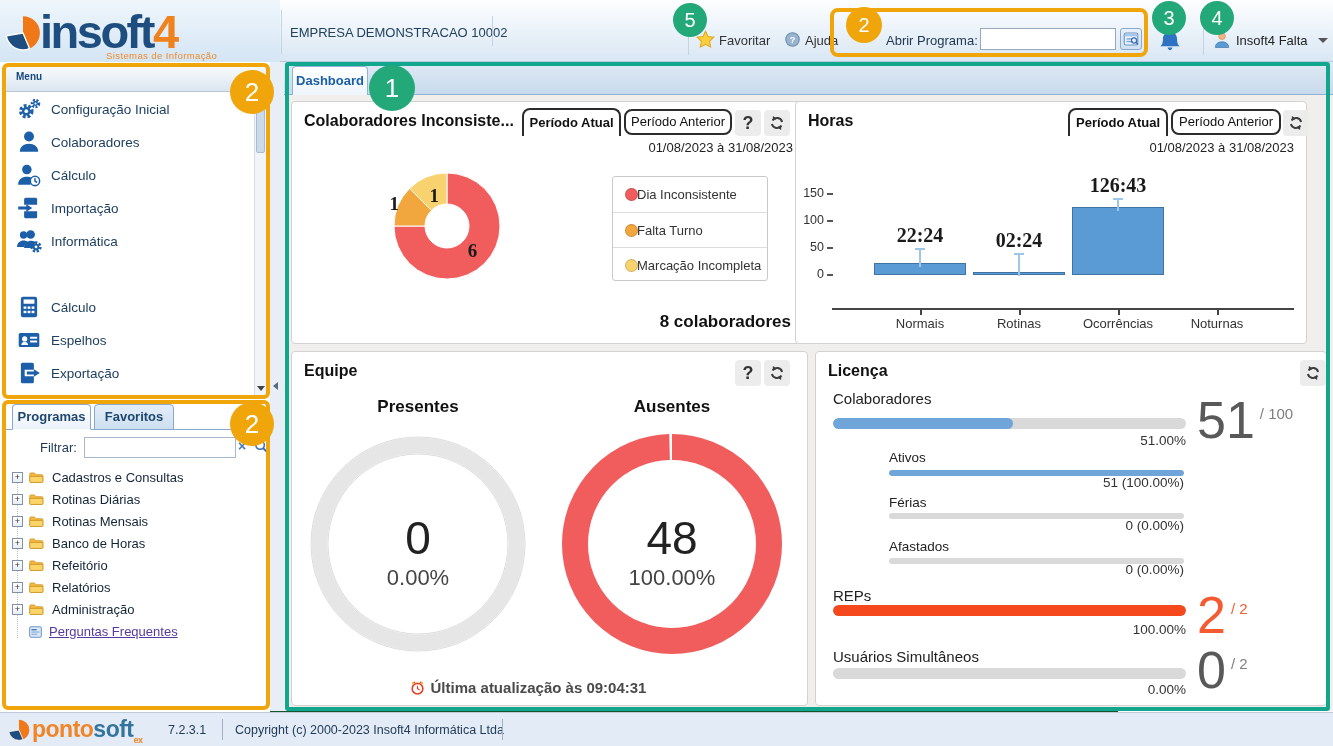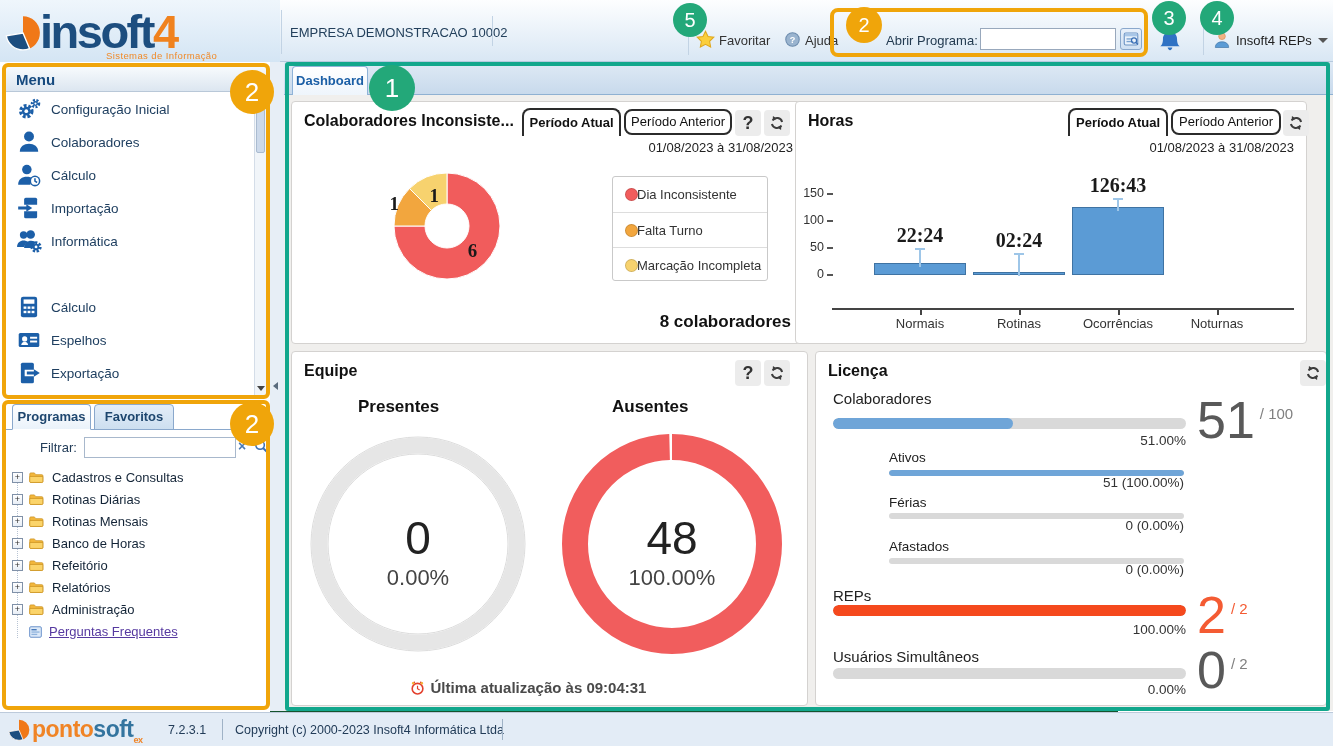--- a/index.html
+++ b/index.html
@@ -12,21 +12,21 @@
 #logo-panel{position:absolute;left:0;top:0;width:280px;height:62px;background:linear-gradient(180deg,#eff6fc,#d4e5f4)}
 #logo-text{position:absolute;left:40px;top:4px;font-size:47px;font-weight:bold;letter-spacing:-2.5px;color:#1d4e7f}
 #logo-text .suf{color:#f0821e}
 #logo-tagline{position:absolute;left:106px;top:50px;font-size:9.5px;color:#f08a28;letter-spacing:.4px}
 .hdr-txt{position:absolute;font-size:13px;color:#23405c;top:25px}
 .tool-label{position:absolute;top:33px;font-size:13px;color:#333}
 
 #sidebar-bg{position:absolute;left:0;top:62px;width:270px;height:650px;background:#fff}
 #menu-panel{position:absolute;left:4px;top:4px;width:266px;height:332px;background:#fff}
 #menu-header{position:absolute;left:0;top:0;width:100%;height:26px;background:linear-gradient(180deg,#f8fbfd,#dce6f0);border-bottom:1px solid #b9c8d8}
-#menu-header span{display:block;padding:5px 0 0 12px;font-size:15px;font-weight:bold;color:#15497e}
+#menu-header span{display:block;padding:5px 0 0 12px;font-size:10px;font-weight:bold;color:#15497e}
 .menu-item{position:absolute;left:0;width:245px;height:33px;cursor:pointer}
 .menu-item .mi-icon{position:absolute;left:12px;top:3px;width:26px;height:26px}
 .menu-item .mi-label{position:absolute;left:47px;top:0;line-height:33px;font-size:13.5px;color:#1f3f60}
 #menu-scroll{position:absolute;right:3px;top:28px;width:13px;height:302px;background:#f1f5f9;border:1px solid #d4dde8}
 .sb-arrow{position:absolute;left:2px;width:7px;height:5px}
 #prog-panel{position:absolute;left:4px;top:340px;width:266px;height:306px;background:#fff}
 .tab{position:absolute;top:2px;height:26px;border:1px solid #8aa8cc;border-radius:4px 4px 0 0;font-size:13px;font-weight:bold;color:#1e466e;text-align:center;line-height:24px;cursor:pointer}
 .tab.sel{background:linear-gradient(180deg,#fff,#eaf2fa);border-bottom:1px solid #fff;z-index:2}
 .tab.unsel{background:linear-gradient(180deg,#e3edf8,#cddff0)}
 #tabstrip-line{position:absolute;left:0;top:27px;width:100%;height:1px;background:#8aa8cc}
@@ -63,21 +63,21 @@
 
 .ytick-lbl{position:absolute;width:26px;text-align:right;font-size:12.5px;color:#333}
 .tick-dash{position:absolute;height:2px;background:#555}
 .axis-x{position:absolute;background:#444}
 .cat-lbl{position:absolute;font-size:13px;color:#333;text-align:center}
 .bar{position:absolute;background:#5b9bd5;border:1px solid #3f73a3}
 .whisk-v{position:absolute;width:2px;background:#9ec6e8}
 .whisk-c{position:absolute;height:2px;background:#9ec6e8}
 .bar-val{position:absolute;font-size:20px;text-align:center}
 
-.gauge-lbl{position:absolute;top:45px;width:120px;text-align:left;font-size:17px;font-weight:bold;color:#111}
+.gauge-lbl{position:absolute;top:45px;width:120px;text-align:center;font-size:17px;font-weight:bold;color:#111}
 .gauge-num{position:absolute;width:100%;text-align:center;font-size:46px;color:#222;top:82px}
 .gauge-pct{position:absolute;width:100%;text-align:center;font-size:22px;color:#444;top:136px}
 #footnote{position:absolute;left:236px;top:327px;transform:translateX(-50%);white-space:nowrap;font-size:15px;font-weight:bold;color:#4a4a4a}
 #footnote svg{vertical-align:-3px;margin-right:5px}
 
 .lic-label{position:absolute;font-size:15px;color:#222}
 .lic-label.sub{font-size:13.5px}
 .lic-bar{position:absolute;background:#d9d9d9;border-radius:6px;overflow:hidden}
 .lic-fill{position:absolute;left:0;top:0;height:100%;border-radius:6px}
 .lic-pct{position:absolute;text-align:right;font-size:13.5px;color:#333}
@@ -132,21 +132,21 @@
         </svg></span>
     <span class="abs" id="bell-icon" style="left:1157px;top:27px;width:26px;height:26px"><svg viewBox="0 0 24 24" width="26" height="26">
           <path d="M12 2.5c.9 0 1.6.7 1.6 1.6v.6c3 .7 4.9 3.2 4.9 6.3 0 4.5 1.5 6 2.5 6.8H3c1-.8 2.5-2.3 2.5-6.8 0-3.1 1.9-5.6 4.9-6.3v-.6c0-.9.7-1.6 1.6-1.6z" fill="#2f72c4"></path>
           <path d="M9.8 19c.3 1.4 1.1 2.4 2.2 2.4s1.9-1 2.2-2.4z" fill="#2f72c4"></path>
         </svg></span>
     <div class="vline" style="left:1203px;top:27px;height:28px"></div>
     <span class="abs" id="user-icon" style="left:1212px;top:29px;width:20px;height:22px"><svg viewBox="0 0 24 24" width="20" height="22">
           <circle cx="12" cy="7.5" r="4" fill="#f2b183" stroke="#d99055" stroke-width="0.8"></circle>
           <path d="M4 21c0-4.5 3.5-6.8 8-6.8s8 2.3 8 6.8z" fill="#5b9bd5" stroke="#3f73a3" stroke-width="0.8"></path>
         </svg></span>
-    <div class="tool-label" style="left:1236px;color:#222">Insoft4 REPs</div>
+    <div class="tool-label" style="left:1236px;color:#222">Insoft4 Falta</div>
     <span class="abs" style="left:1318px;top:38px;width:0;height:0;border-left:5px solid transparent;border-right:5px solid transparent;border-top:5px solid #555"></span>
   </div>
 
   <div id="sidebar-bg">
     <div id="menu-panel">
       <div id="menu-header">
           <span>Menu</span>
         </div>
       <div id="menu-items" class="abs" style="left:0;top:27px;width:100%;height:300px">
           <div class="menu-item" style="top: 0px;">

